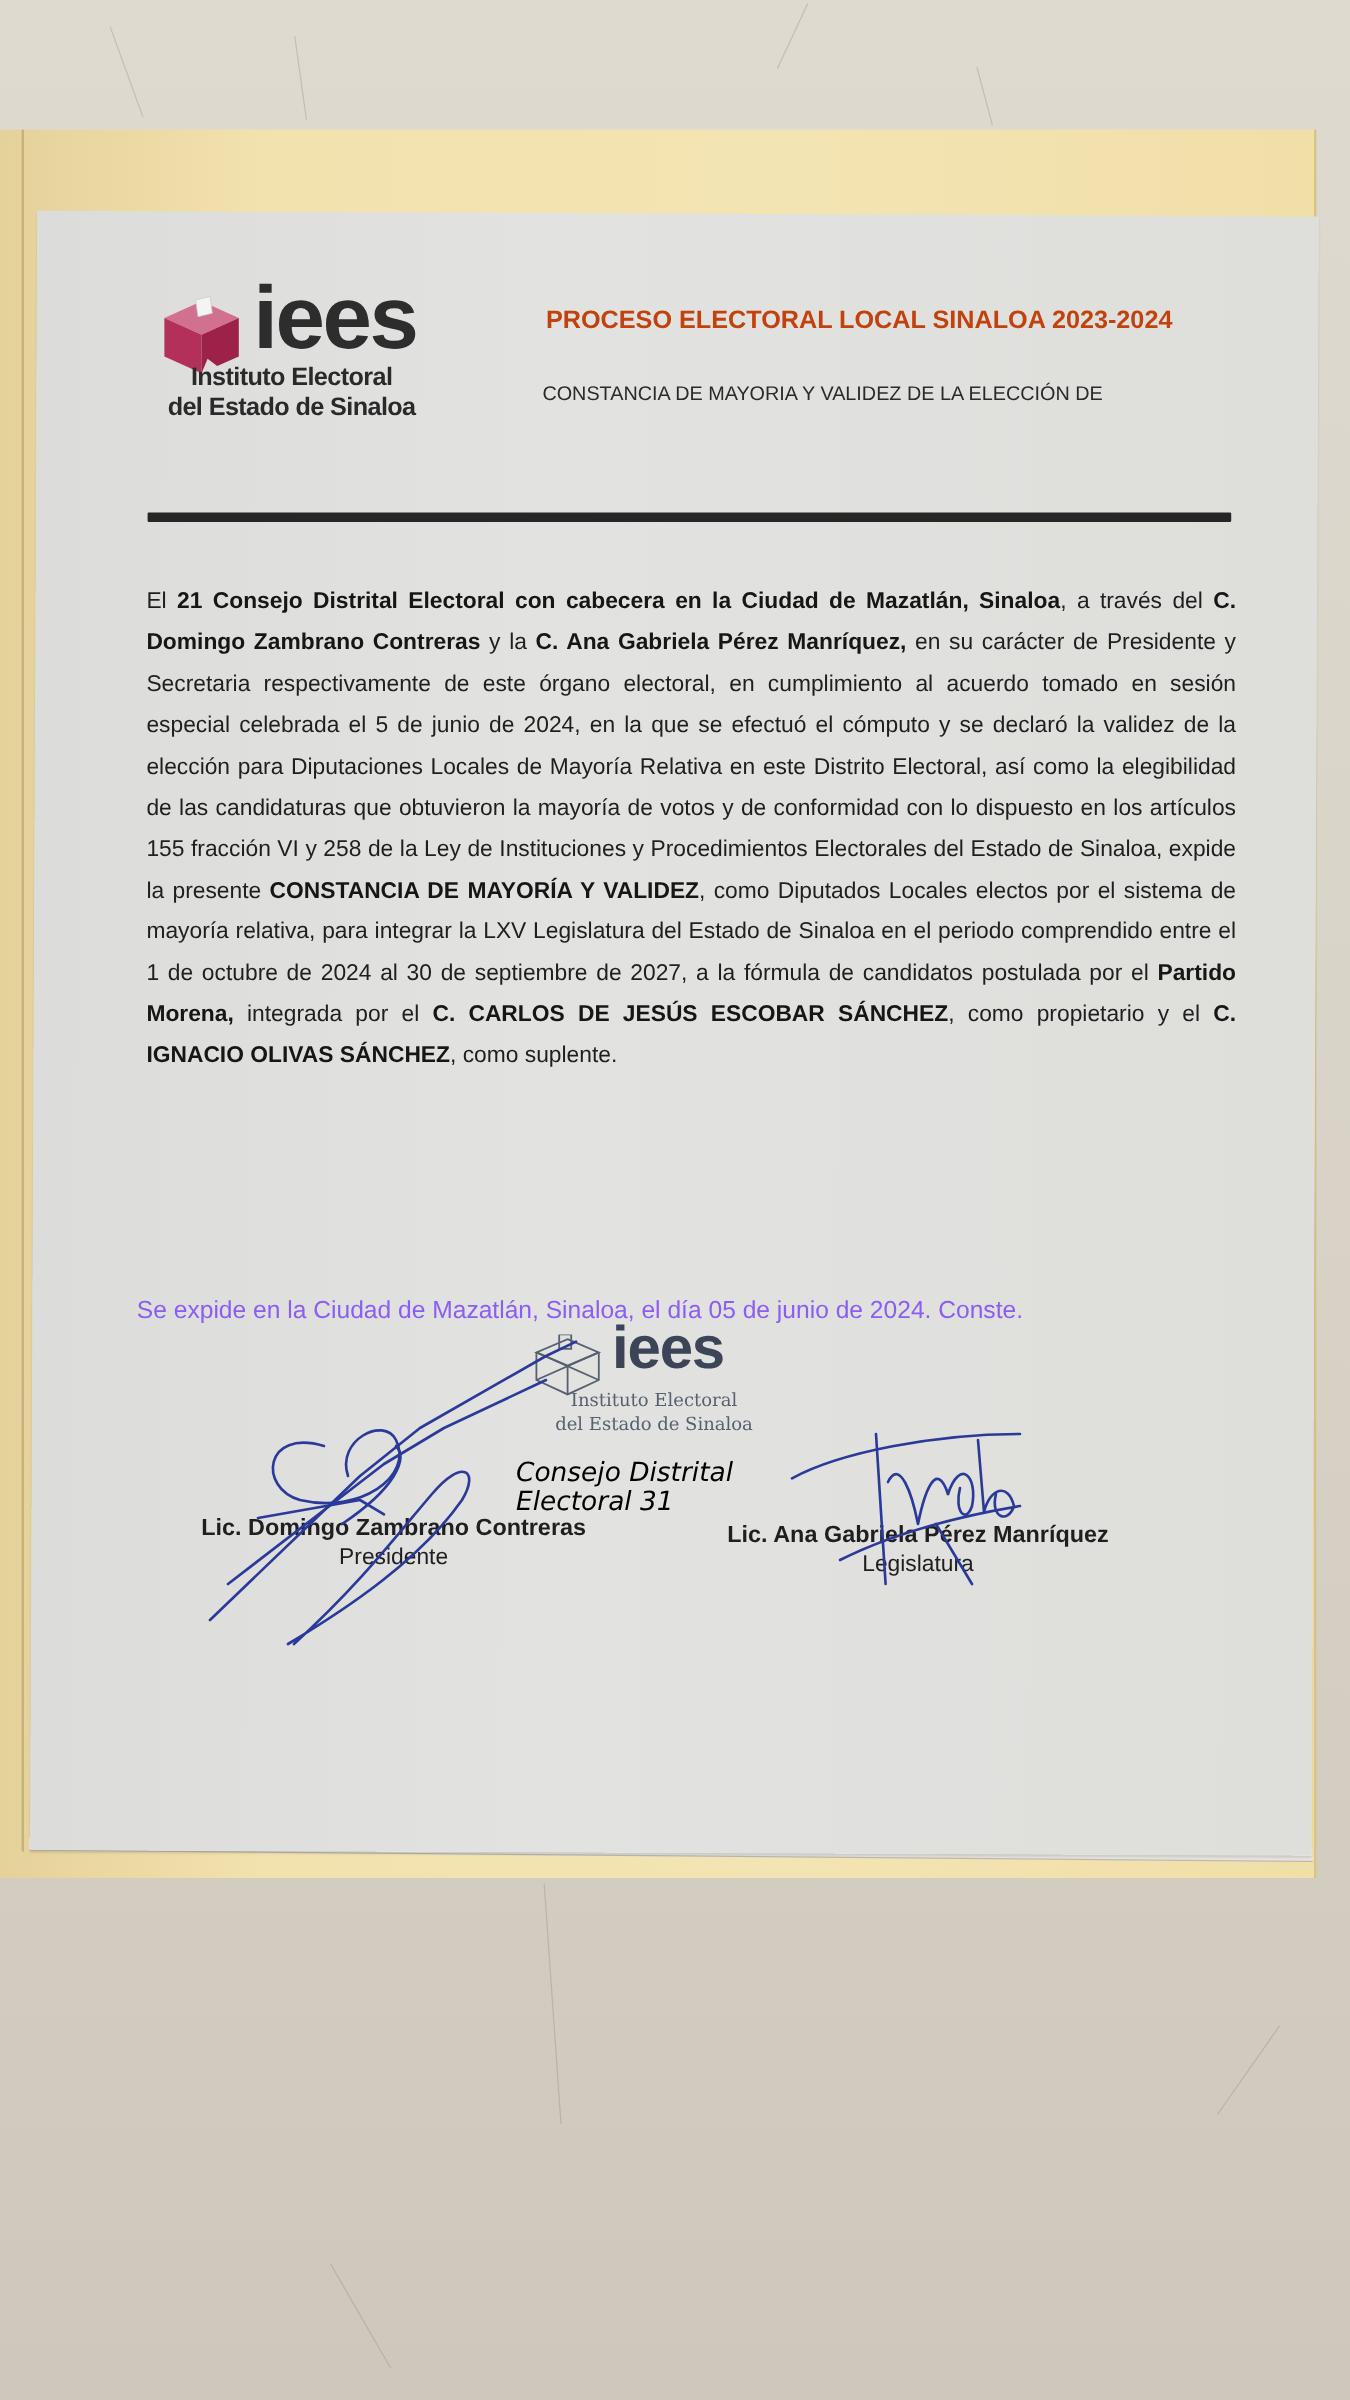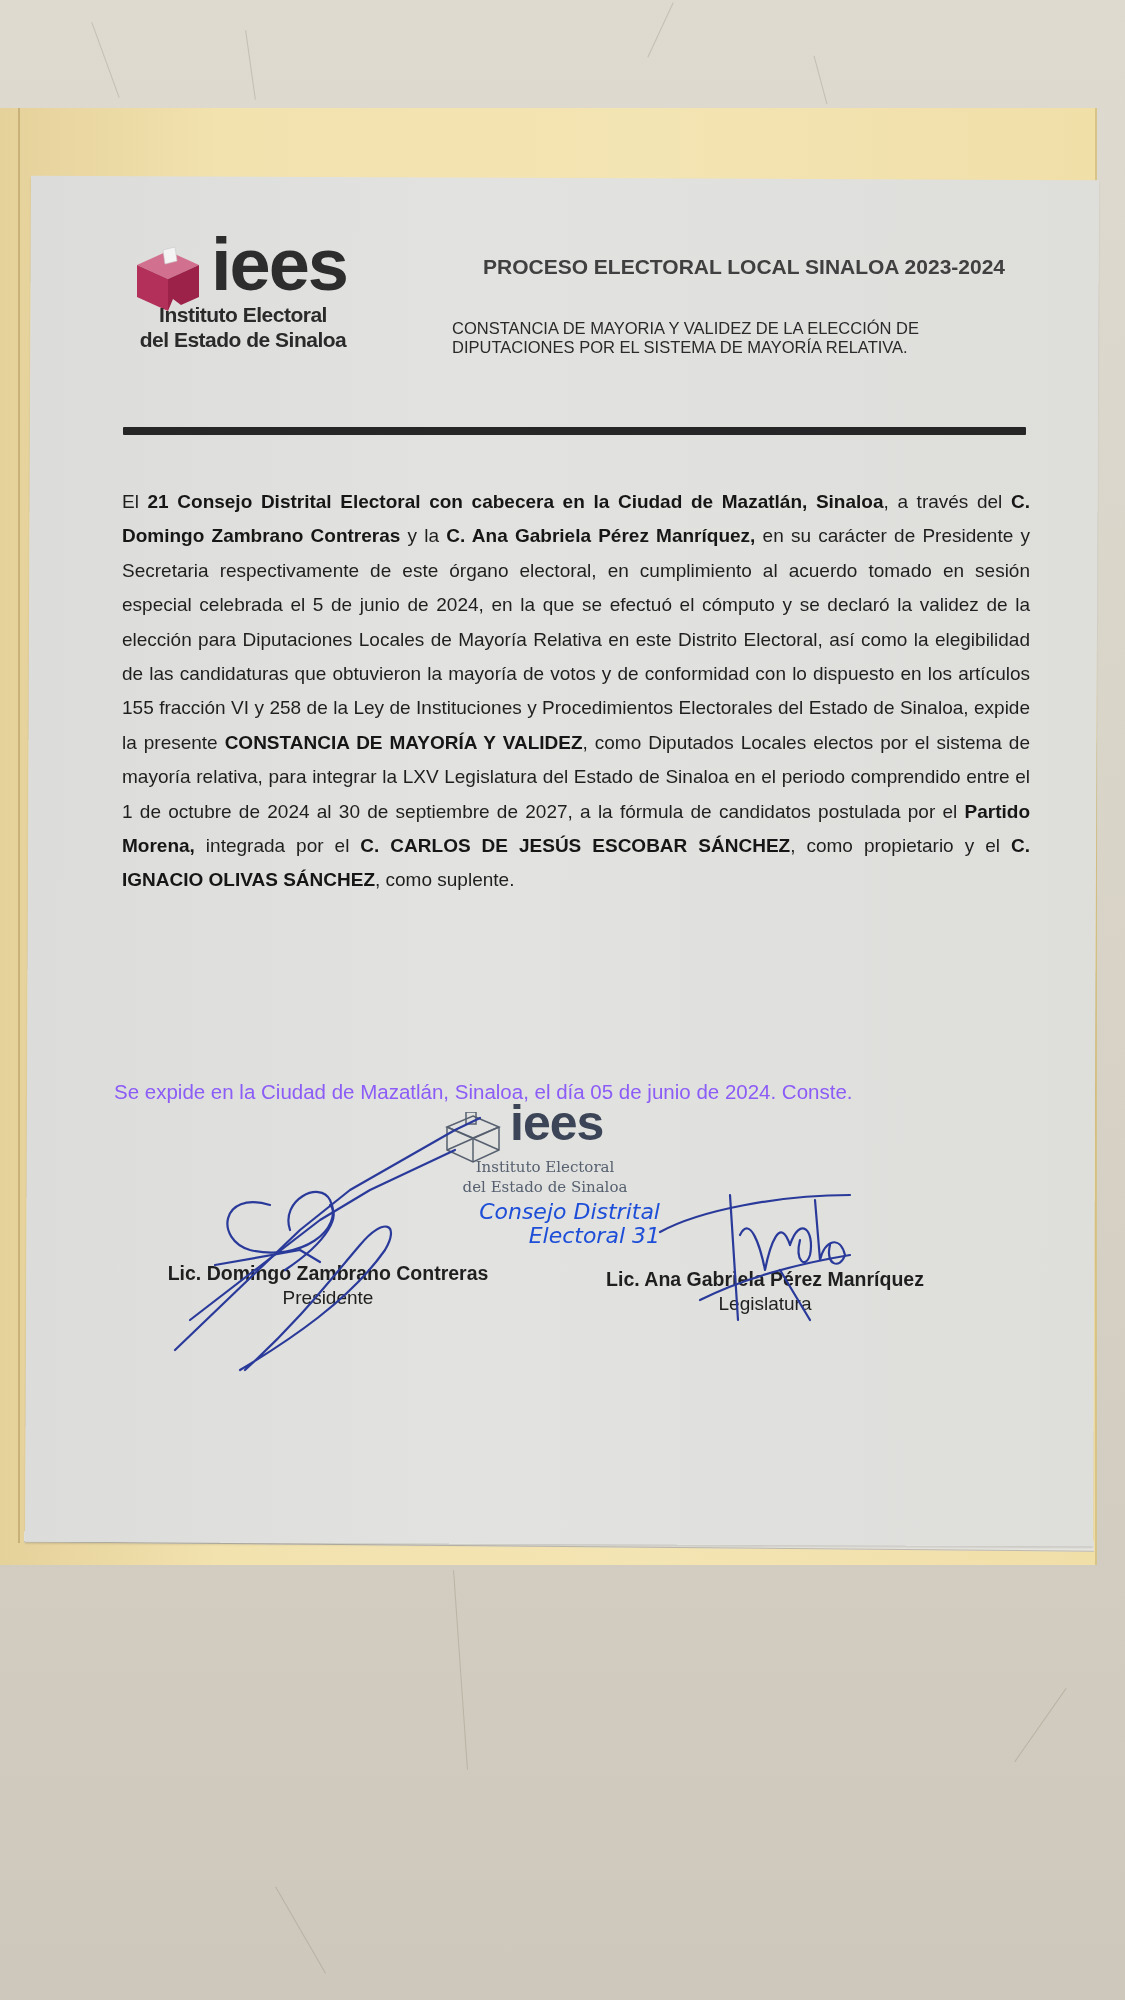--- a/index.html
+++ b/index.html
@@ -37,21 +37,21 @@
     position: absolute; left: 88px; top: -18px; font-size: 74px; font-weight: bold;
     color: #2d2d2d; letter-spacing: -2px; font-family: "Liberation Sans", sans-serif;
   }
   .logo-sub {
     position: absolute; left: 0; top: 62px; width: 240px; text-align: center;
     font-size: 21px; font-weight: bold; color: #2a2a2a; line-height: 25px;
     font-family: "Liberation Sans", sans-serif; letter-spacing: -0.5px;
   }
   .hdr-title {
     position: absolute; left: 455px; top: 255px; font-size: 21px; font-weight: bold;
-    color: #404040; letter-spacing: 0px; margin-left: 28px;
+    color: #c2410c; letter-spacing: 0px;
   }
   .hdr-sub {
     position: absolute; left: 452px; top: 319px; width: 580px; font-size: 16.5px;
     color: #2a2a2a; line-height: 19px;
   }
   .rule {
     position: absolute; left: 123px; top: 427px; width: 903px; height: 8px;
     background: #262626; border-radius: 1px;
   }
 
@@ -73,22 +73,22 @@
     position: absolute; left: 80px; top: -14px; font-size: 50px; font-weight: bold;
     color: #3b4557; letter-spacing: -1px;
   }
   .seal-line1, .seal-line2 {
     position: absolute; left: 0; width: 230px; text-align: center;
     font-family: "DejaVu Serif", serif; font-size: 15px; color: #56606f;
   }
   .seal-line1 { top: 50px; }
   .seal-line2 { top: 70px; }
   .seal-council {
-    position: absolute; left: 0; top: 92px; width: 230px; text-align: right;
-    font-style: italic; font-size: 22px; color: #1d4ed8; line-height: 24px;
+    position: absolute; left: 0; top: 108px; width: 230px; text-align: left;
+    font-style: italic; font-size: 22px; color: #000000; line-height: 24px;
     font-family: "DejaVu Sans", sans-serif;
   }
 
   
   .sig-block { position: absolute; text-align: center; color: #1f1f1f; }
   .sig-left { left: 148px; top: 1262px; width: 360px; }
   .sig-right { left: 585px; top: 1268px; width: 360px; }
   .sig-name { font-size: 19.5px; font-weight: bold; white-space: nowrap; }
   .sig-role { font-size: 19px; margin-top: 2px; }
   .ink { position: absolute; left: 0; top: 0; width: 1125px; height: 2000px; pointer-events: none; }
@@ -121,21 +121,20 @@
   <span class="logo-word">iees</span>
   <div class="logo-sub">
     <div>Instituto Electoral</div>
     <div>del Estado de Sinaloa</div>
   </div>
 </div>
 
 <div class="hdr-title">PROCESO ELECTORAL LOCAL SINALOA 2023-2024</div>
 <div class="hdr-sub">
   <div>CONSTANCIA DE MAYORIA Y VALIDEZ DE LA ELECCIÓN DE</div>
-  <div>DIPUTACIONES POR EL SISTEMA DE MAYORÍA RELATIVA.</div>
 </div>
 
 <div class="rule"></div>
 
 <div class="body-text" id="body-text"><span>El </span><b>21 Consejo Distrital Electoral con cabecera en la Ciudad de Mazatlán, Sinaloa</b><span>, a través del </span><b>C. Domingo Zambrano Contreras</b><span> y la </span><b>C. Ana Gabriela Pérez Manríquez,</b><span> en su carácter de Presidente y Secretaria respectivamente de este órgano electoral, en cumplimiento al acuerdo tomado en sesión especial celebrada el 5 de junio de 2024, en la que se efectuó el cómputo y se declaró la validez de la elección para Diputaciones Locales de Mayoría Relativa en este Distrito Electoral, así como la elegibilidad de las candidaturas que obtuvieron la mayoría de votos y de conformidad con lo dispuesto en los artículos 155 fracción VI  y 258 de la Ley de Instituciones y Procedimientos Electorales del Estado de Sinaloa, expide la presente </span><b>CONSTANCIA DE MAYORÍA Y VALIDEZ</b><span>, como Diputados Locales electos por el sistema de mayoría relativa, para integrar la LXV Legislatura del Estado de Sinaloa en el periodo comprendido entre el 1 de octubre de 2024 al 30 de septiembre de 2027, a la fórmula de candidatos postulada por el </span><b>Partido Morena,</b><span> integrada por el </span><b>C. CARLOS DE JESÚS ESCOBAR SÁNCHEZ</b><span>, como propietario y el </span><b>C. IGNACIO OLIVAS SÁNCHEZ</b><span>, como suplente.</span></div>
 
 <div class="closing">Se expide en la Ciudad de Mazatlán, Sinaloa, el día 05 de junio de 2024. Conste.</div>
 
 <div class="seal">
   <svg style="position:absolute;left:14px;top:4px;width:58px;height:52px;" viewBox="0 0 58 52">

